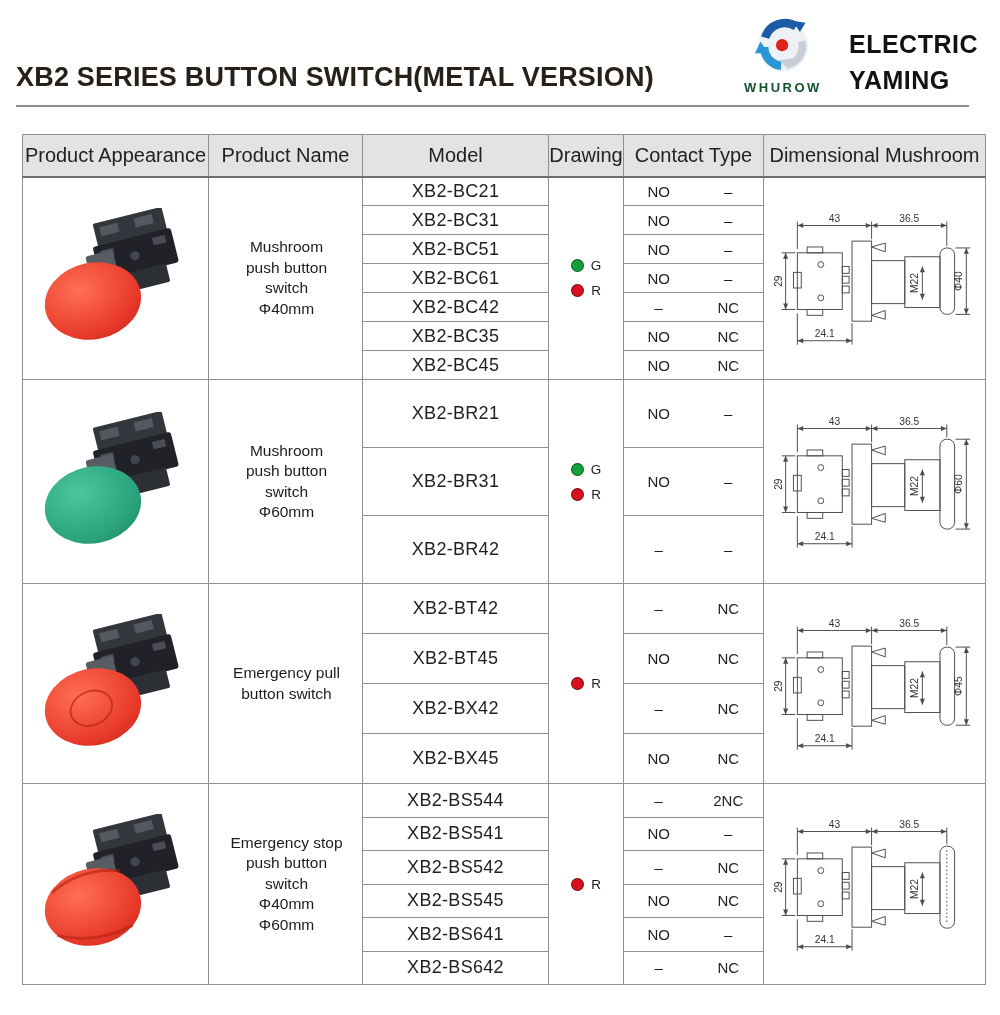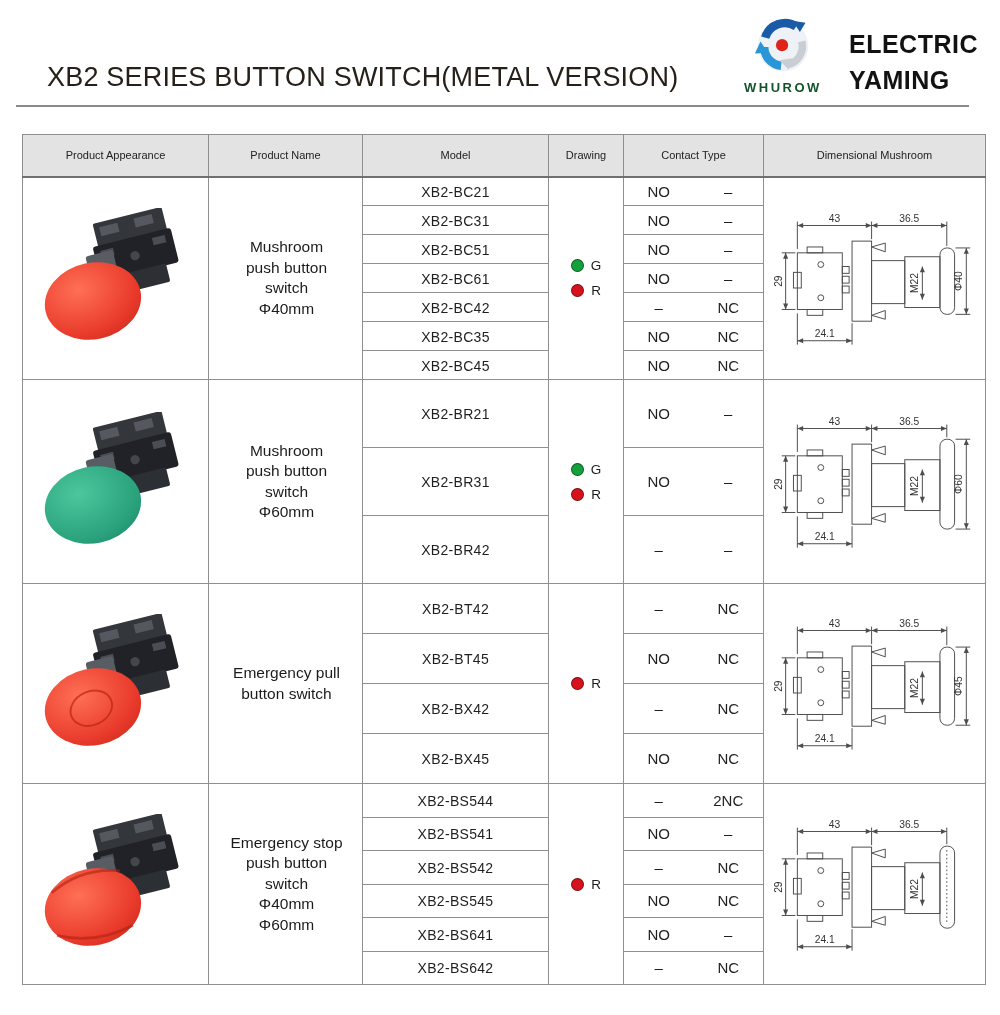--- a/index.html
+++ b/index.html
@@ -1,42 +1,42 @@
 <!DOCTYPE html>
 <html><head>
 <meta charset="utf-8">
 <style>
   * { margin:0; padding:0; box-sizing:border-box; }
   html,body { background:#ffffff; }
   body { font-family:"Liberation Sans", sans-serif; color:#1f1f1f; }
   .page { position:relative; width:1000px; height:1015px; background:#fff; overflow:hidden; }
 
   
-  .title { position:absolute; left:16px; top:62px; font-size:27px; font-weight:400;
-           color:#262019; letter-spacing:0.2px; white-space:nowrap;margin-left:31px; }
+  .title { position:absolute; left:16px; top:62px; font-size:27px; font-weight:700;
+           color:#262019; letter-spacing:0.2px; white-space:nowrap; }
   .rule  { position:absolute; left:16px; top:105px; width:953px; height:2px; background:#8a8a8a; }
   .brand { position:absolute; right:22px; top:16px; display:flex; align-items:flex-start; gap:16px; }
   .brand-left { display:flex; flex-direction:column; align-items:center; width:100px; }
   .brand-left svg { width:60px; height:62px; }
   .brand-name { margin-top:2px; font-size:13px; font-weight:700; color:#14532d; letter-spacing:2.5px; }
   .company { padding-top:10px; font-size:25px; font-weight:800; color:#121212; line-height:1.45; letter-spacing:0.5px; }
 
   
   table.spec { position:absolute; left:22px; top:134px; width:963px;
                border-collapse:collapse; table-layout:fixed; }
   .spec th, .spec td { border:1px solid #8f8f8f; }
-  .spec th { height:42px; background:#e3e3e3; font-weight:400; font-size:11px; color:#222;
+  .spec th { height:42px; background:#e3e3e3; font-weight:400; font-size:20px; color:#222;
              border-bottom:2px solid #6f6f6f; }
   .spec td { vertical-align:middle; text-align:center; font-size:15px; color:#1f1f1f; background:#fff; }
 
   .appearance-cell { padding:4px; }
   .product  { display:block; width:172px; height:140px; margin:0 auto; }
   .product-name-cell { text-align:left; padding-left:2px; }
   .pname { display:inline-block; white-space:pre-line; font-size:15.5px; line-height:1.32; color:#1c1c1c; }
-  .model-label { font-size:14px; letter-spacing:0.3px;text-align:right; }
+  .model-label { font-size:18px; letter-spacing:0.3px;text-align:right; }
   .colour-cell { padding:0; }
   .badges { display:flex; flex-direction:column; align-items:center; gap:10px; }
   .badge { display:flex; align-items:center; gap:7px; }
   .dot { width:13px; height:13px; border-radius:50%; border:1px solid rgba(0,0,0,0.45); }
   .badge-label { font-size:13.5px; color:#1c1c1c; }
   .contact-cell { padding:0; }
   .contact-wrap { display:flex; width:100%; }
   .contact-wrap span { flex:1; text-align:center; font-size:15px; }
   .drawing-cell { padding:2px; }
   .drawing { display:block; width:210px; margin:0 auto; }

